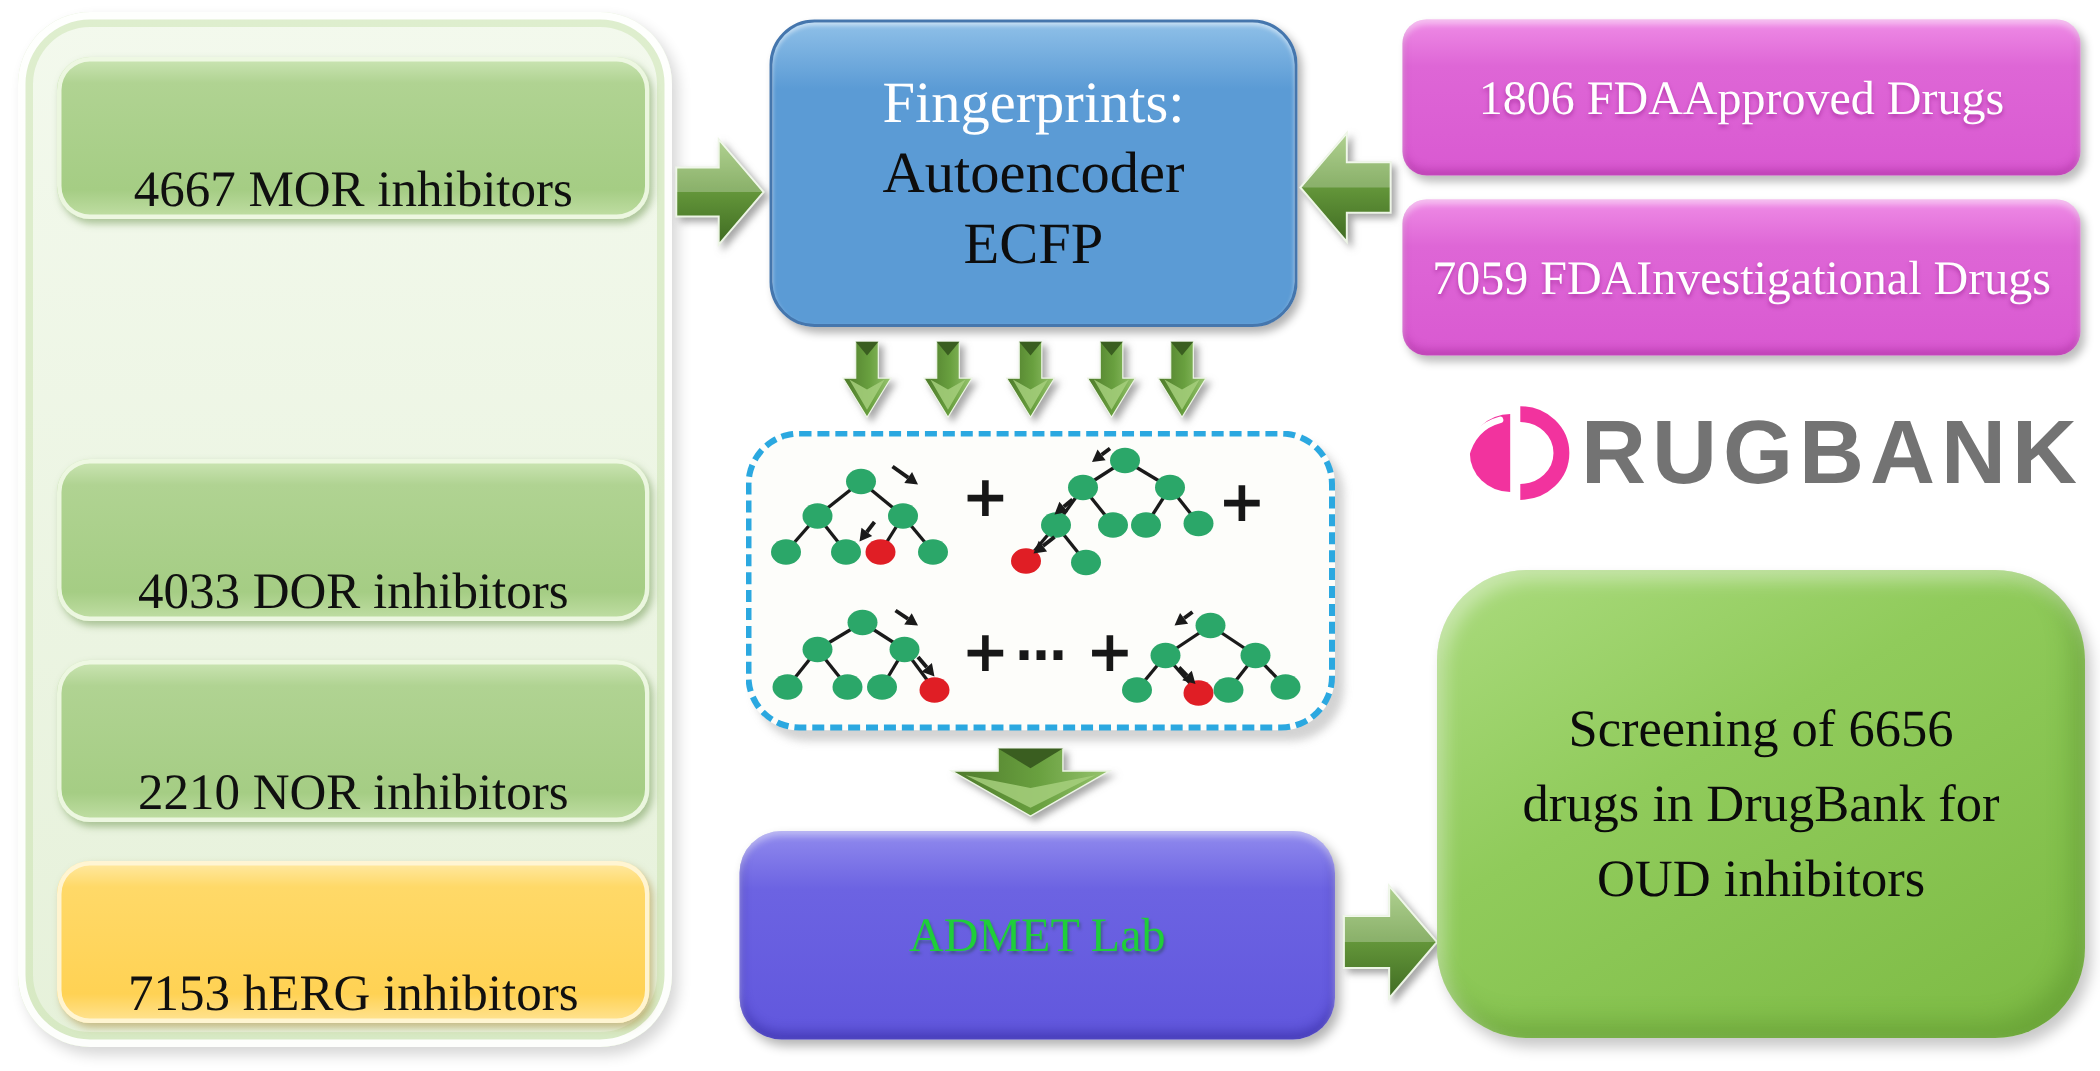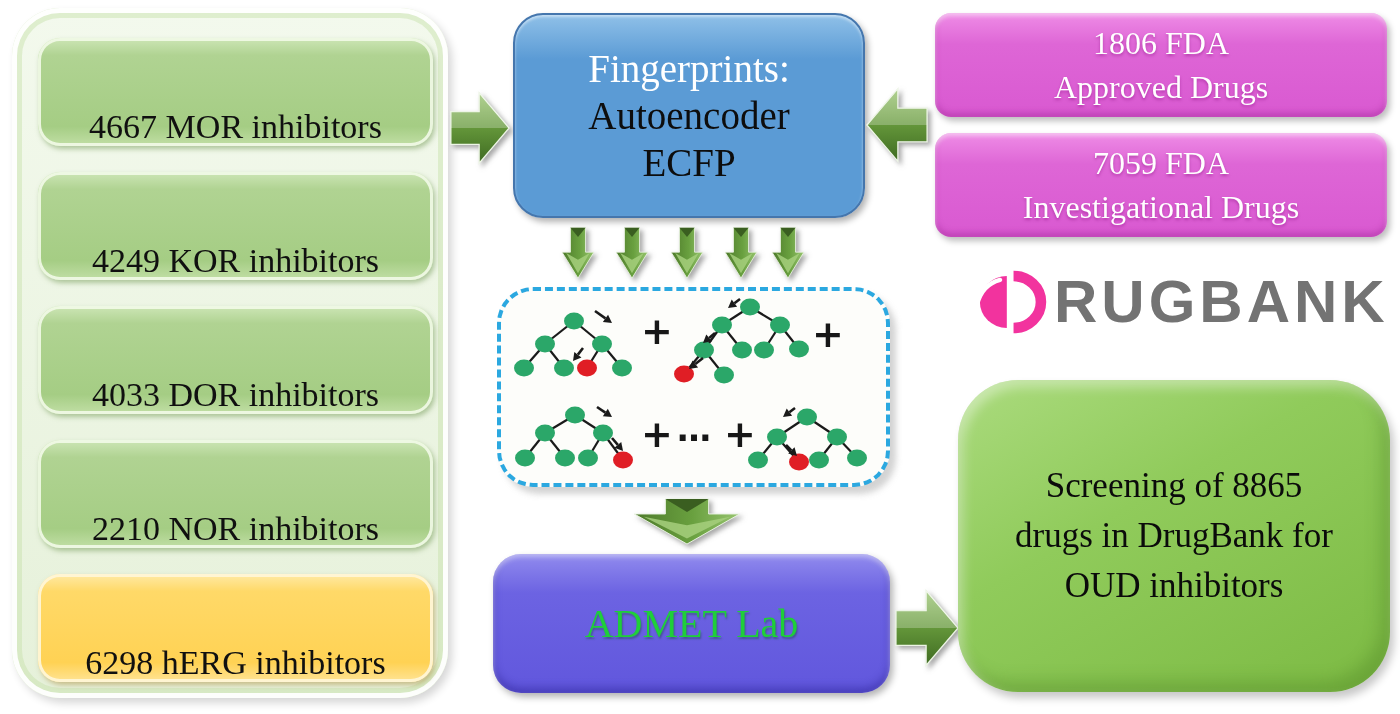--- a/index.html
+++ b/index.html
@@ -27,21 +27,21 @@
     box-shadow:inset 0 2px 3px rgba(255,255,255,.5), 3px 4px 6px rgba(0,0,0,.3);
     display:flex;flex-direction:column;align-items:center;justify-content:center;
     font-size:39px;line-height:47px;color:#0d0d0d;}
   .fp-title{color:#ffffff;}
 
   
   .fda-box{position:absolute;left:935px;width:452px;height:104px;border-radius:16px;
     background:linear-gradient(180deg,#ef8ce6 0%,#de66d6 30%,#d959d1 100%);
     box-shadow:inset 0 3px 4px rgba(255,255,255,.5), inset 0 -4px 6px rgba(140,20,130,.35),
                3px 4px 6px rgba(0,0,0,.26);
-    display:flex;flex-direction:column;align-items:center;justify-content:center;
+    display:flex;align-items:center;justify-content:center;
     color:#ffffff;font-size:32px;line-height:44px;text-shadow:0 2px 3px rgba(120,0,110,.4);}
 
   
   .drugbank{left:952px;top:266px;width:440px;height:72px;display:flex;align-items:center;}
   .db-text{font-family:"Liberation Sans","DejaVu Sans",sans-serif;font-weight:700;
     font-size:60px;letter-spacing:4px;line-height:1;color:#737373;margin-left:2px;}
 
   
   .dashed-box{left:497px;top:287px;width:393px;height:200px;border:4px dashed #2BA8E0;
     border-radius:36px;background:#fdfdfa;box-sizing:border-box;
@@ -51,21 +51,21 @@
   .dots{position:absolute;font-family:"DejaVu Sans",sans-serif;font-weight:700;
     font-size:34px;line-height:38px;letter-spacing:3px;color:#171717;}
   .tree{position:absolute;}
 
   
   .admet{left:493px;top:554px;width:397px;height:139px;border-radius:28px;
     background:linear-gradient(180deg,#918bee 0%,#6c63e2 28%,#6157dd 100%);
     box-shadow:inset 0 3px 5px rgba(255,255,255,.45), inset 0 -5px 8px rgba(30,20,130,.4),
                3px 4px 7px rgba(0,0,0,.3);
     display:flex;align-items:center;justify-content:center;
-    font-size:40px;color:#1FCE3A;text-shadow:1px 2px 2px rgba(0,70,0,.35);}
+    font-size:32px;color:#1FCE3A;text-shadow:1px 2px 2px rgba(0,70,0,.35);}
 
   
   .screen{left:958px;top:380px;width:432px;height:312px;border-radius:60px;
     background:linear-gradient(150deg,#abdb7e 0%,#90cb5b 40%,#7cba43 100%);
     box-shadow:inset 5px 7px 12px rgba(255,255,255,.4), inset -9px -11px 16px rgba(70,120,30,.33),
                4px 6px 9px rgba(0,0,0,.22);
     display:flex;flex-direction:column;align-items:center;justify-content:center;
     font-size:35px;line-height:50px;color:#0b0b0b;}
 
   .garrow{filter:drop-shadow(3px 3px 2.5px rgba(80,80,80,.5));}
@@ -101,31 +101,28 @@
         <polygon points="33,1 79,1 56,15" fill="#3A5E20"></polygon>
         <polygon points="10,20 56,43 102,20 56,29" fill="#A6CF7D" opacity="0.85"></polygon>
       </g>
     </defs>
   </svg>
 
   <div class="abs left-panel">
     <div class="inh" style="top:30px">
         <span>4667 MOR inhibitors</span>
       </div>
-    <div class="inh" style="top:164px">
-        <span>4249 KOR inhibitors</span>
-      </div>
     <div class="inh" style="top:298px">
         <span>4033 DOR inhibitors</span>
       </div>
     <div class="inh" style="top:432px">
         <span>2210 NOR inhibitors</span>
       </div>
     <div class="inh yellow" style="top:566px">
-        <span>6298 hERG inhibitors</span>
+        <span>7153 hERG inhibitors</span>
       </div>
   </div>
 
   <svg class="abs garrow" style="left:450px;top:80px" width="60" height="96" viewBox="0 0 70 100">
       <use href="#rightArrowShape"></use>
     </svg>
 
   <div class="abs fp-box">
     <div class="fp-title">Fingerprints:</div>
     <div>Autoencoder</div>
@@ -268,18 +265,18 @@
 
   <div class="abs admet">
     <span>ADMET Lab</span>
   </div>
 
   <svg class="abs garrow" style="left:895px;top:578px" width="64" height="100" viewBox="0 0 70 100">
       <use href="#rightArrowShape"></use>
     </svg>
 
   <div class="abs screen">
-    <div>Screening of 8865</div>
+    <div>Screening of 6656</div>
     <div>drugs in DrugBank for</div>
     <div>OUD inhibitors</div>
   </div>
 
 </div>
 
 </body></html>

